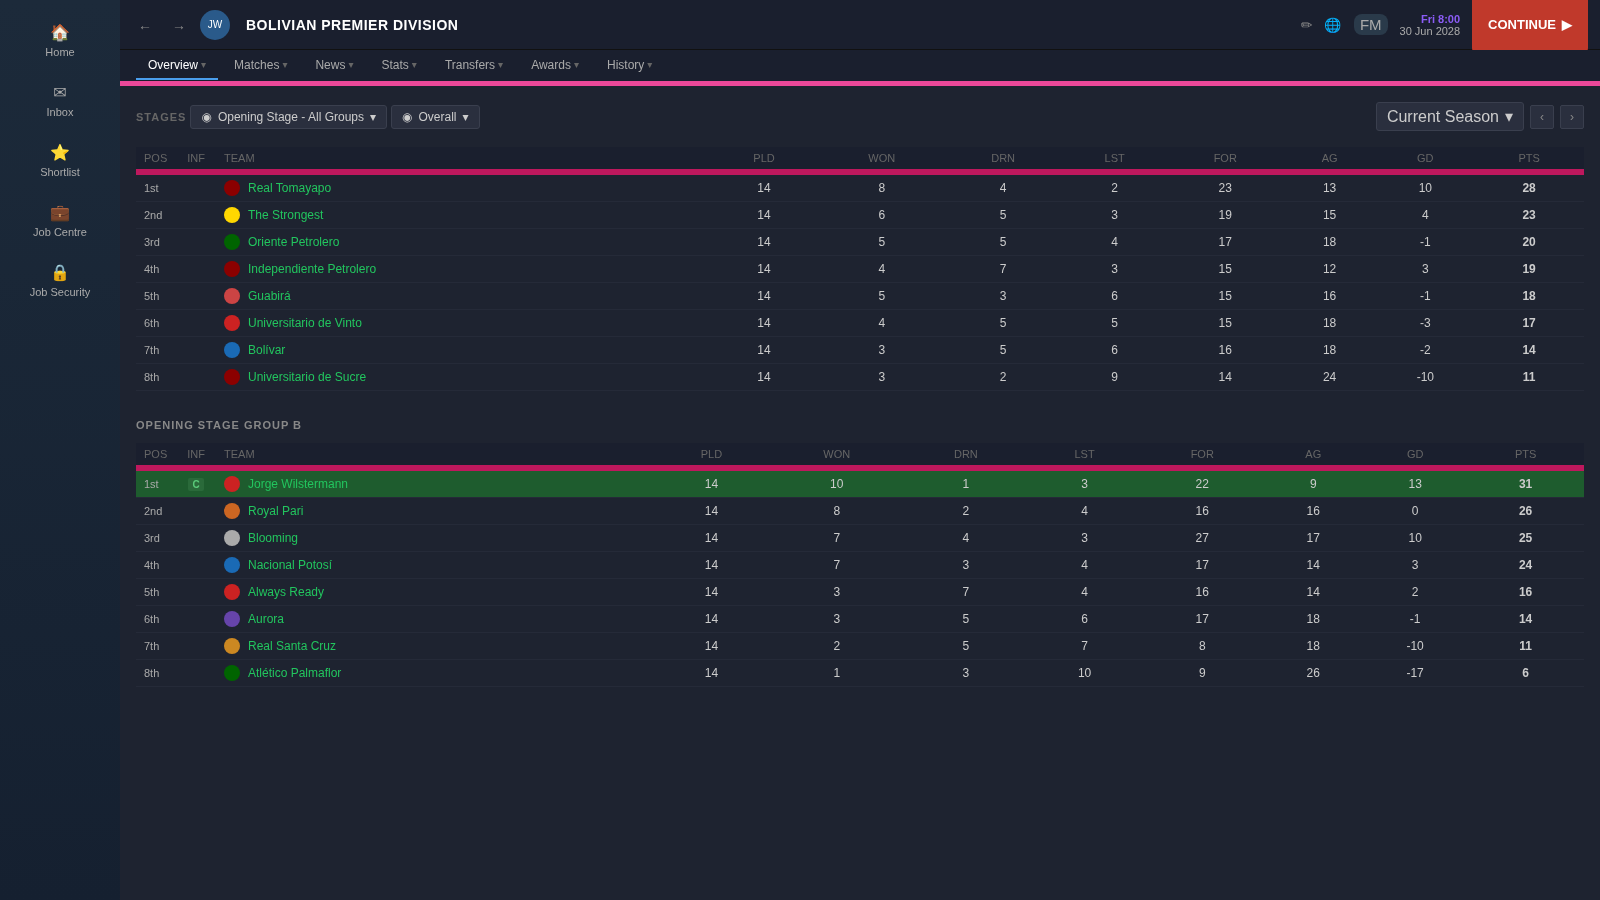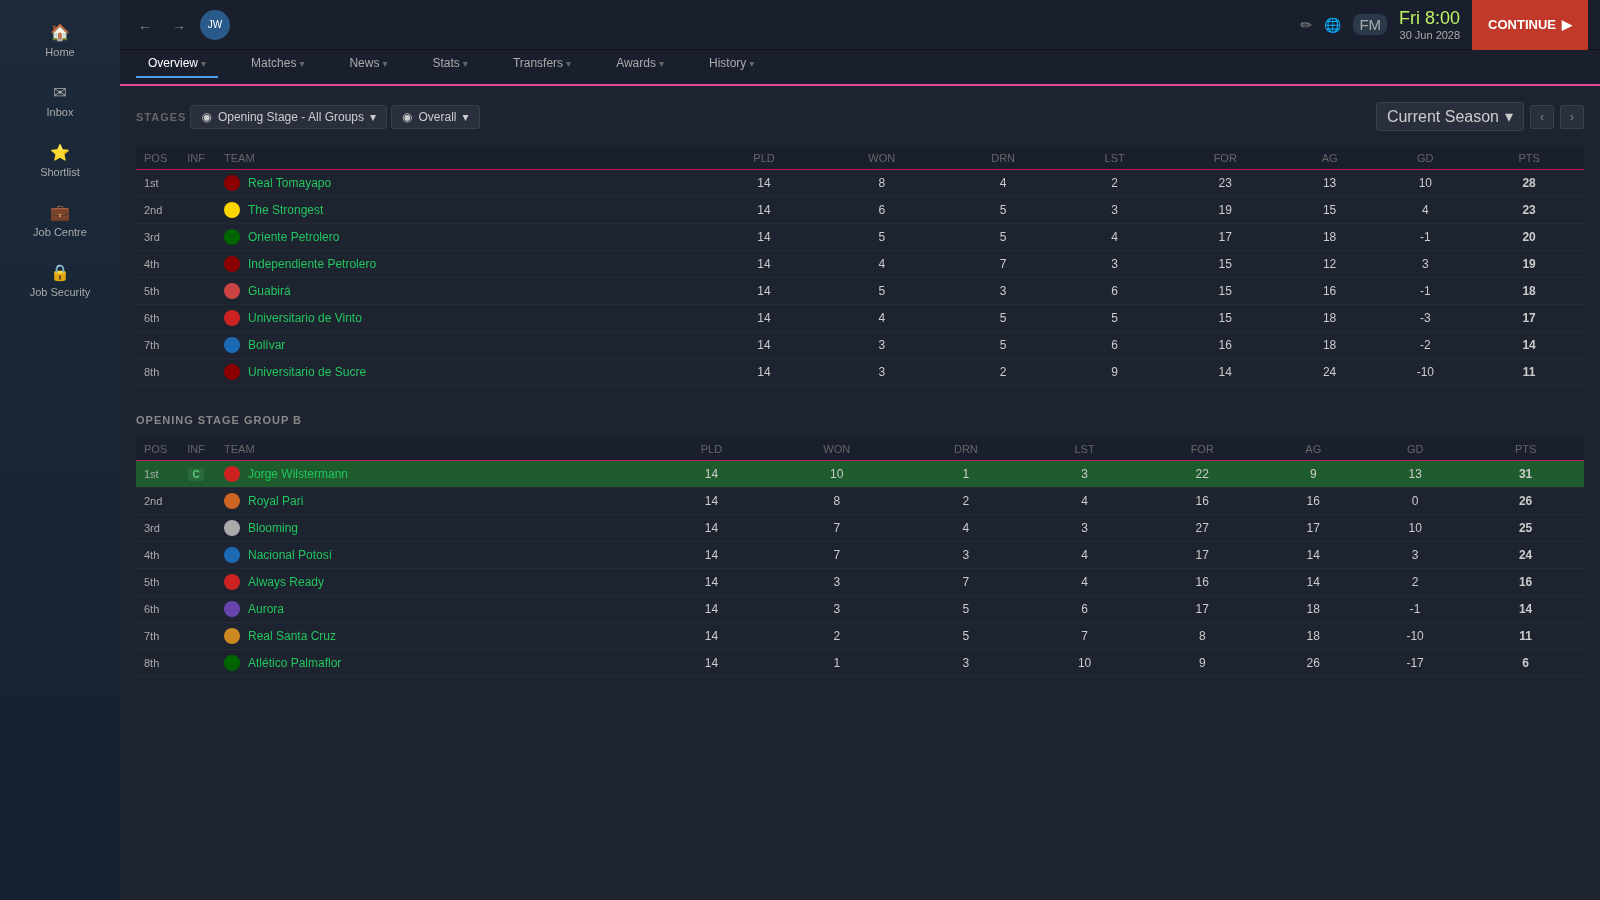--- a/index.html
+++ b/index.html
@@ -111,44 +111,44 @@
       padding: 2px 6px;
       border-radius: 8px;
       font-size: 15px;
       font-weight: normal;
     }
     .time-section {
       text-align: right;
       font-size: 11px;
       color: #aaa;
     }
-    .time-section .time { font-size: 18px; font-weight: normal; color: #bef264; }
+    .time-section .time { font-size: 11px; font-weight: bold; color: #8b5cf6; }
     .continue-btn {
       background: #c0392b;
       color: #fff;
       border: none;
       padding: 20px 16px;
       border-radius: 4px;
       font-size: 13px;
       font-weight: bold;
       cursor: pointer;
       display: flex;
       align-items: center;
       gap: 6px;
     }
 
     
     .nav-tabs {
       height: 36px;
       background: #1a1f2e;
       display: flex;
-      align-items: flex-start;
+      align-items: center;
       padding: 0 16px;
-      gap: 21px;
-      border-bottom: 2px solid #ec4899;
+      gap: 4px;
+      border-bottom: 5px solid #ec4899;
       flex-shrink: 0;
     }
     .tab {
       padding: 6px 12px;
       font-size: 12px;
       color: #aaa;
       cursor: pointer;
       border-bottom: 2px solid transparent;
       display: flex;
       align-items: center;
@@ -247,21 +247,21 @@
     }
     .standings-table thead tr {
       background: #1a1f2e;
     }
     .standings-table thead th {
       padding: 5px 8px;
       text-align: center;
       color: #666;
       font-weight: normal;
       font-size: 11px;
-      border-bottom: 1px solid #be185d;
+      border-bottom: 6px solid #be185d;
     }
     .standings-table thead th.team-col {
       text-align: left;
     }
     .standings-table thead th.pos-col {
       text-align: left;
       width: 40px;
     }
     .standings-table thead th.inf-col {
       width: 40px;
@@ -343,20 +343,21 @@
   </div>
 </div>
 
 <div class="main">
 
   <div class="topbar">
     <button class="nav-btn">←</button>
     <button class="nav-btn">→</button>
     <div class="club-badge">JW</div>
     <div class="page-title-section">
+      <div class="page-title-main">BOLIVIAN PREMIER DIVISION</div>
     </div>
     <div class="topbar-right">
       <span class="topbar-icon">✏</span>
       <span class="topbar-icon">🌐</span>
       <span class="fm-badge">FM</span>
       <div class="time-section">
         <div class="time">Fri 8:00</div>
         <div>30 Jun 2028</div>
       </div>
       <button class="continue-btn">

